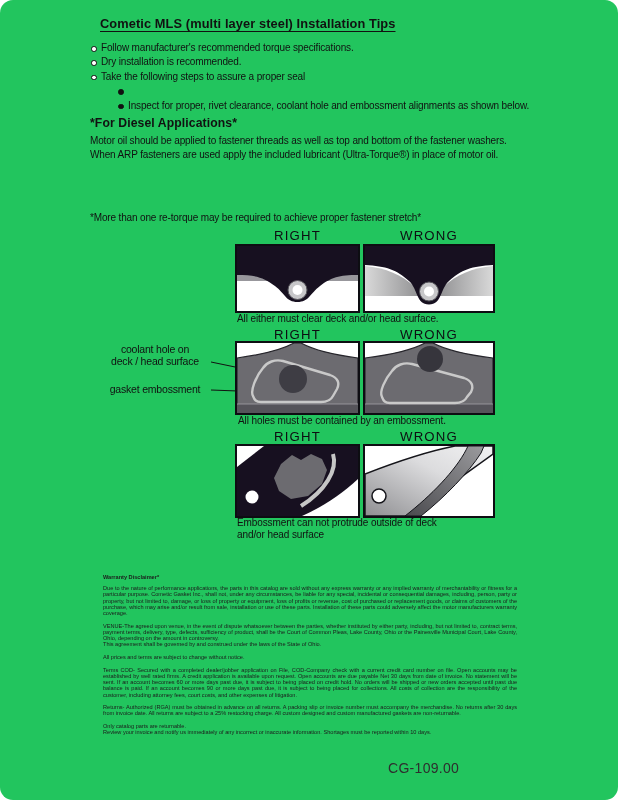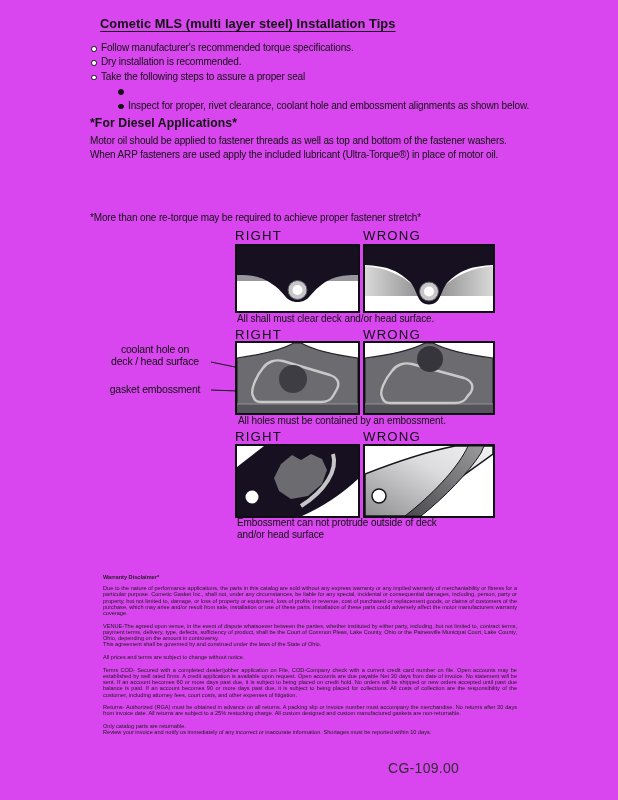--- a/index.html
+++ b/index.html
@@ -1,36 +1,36 @@
 <!DOCTYPE html>
 <html><head>
 <meta charset="utf-8">
 <style>
   html,body{margin:0;padding:0;background:#fff;}
-  .page{position:relative;width:618px;height:800px;background:#d946ef;overflow:hidden;
-        font-family:"Liberation Sans",sans-serif;color:#111;}
+  .page{position:relative;width:618px;height:800px;background:#22c55e;overflow:hidden;
+        font-family:"Liberation Sans",sans-serif;color:#111;border-radius:13px;}
   .abs{position:absolute;}
   
   .title{left:100px;top:16px;font-size:12.8px;font-weight:bold;
          text-decoration:underline;text-underline-offset:3px;letter-spacing:0.1px;}
   
   .bullets{left:91px;top:41px;width:470px;font-size:10px;letter-spacing:-0.15px;}
   .b-line{position:relative;height:14.4px;line-height:14.4px;white-space:nowrap;padding-left:10px;}
   .b-line .dot{position:absolute;left:0;top:5px;width:3.6px;height:3.6px;border-radius:50%;
                border:1px solid #111;background:#fff;}
   .b-sub{padding-left:37px;}
   .b-sub .dot{left:27px;background:#111;}
   
   .h2{left:90px;top:116px;font-size:12.2px;font-weight:bold;letter-spacing:0.1px;}
   .body-text{font-size:10px;line-height:14.3px;letter-spacing:-0.15px;white-space:pre-line;}
   .p1{left:90px;top:134px;width:470px;}
   .p2{left:90px;top:167px;width:470px;}
   .pnote{left:90px;top:211px;width:470px;}
   
-  .dlabel{font-size:13.2px;letter-spacing:1.2px;text-align:left;color:#0d0d12;}
+  .dlabel{font-size:13.2px;letter-spacing:1.2px;text-align:center;color:#0d0d12;}
   .dl-left{left:235px;width:125px;}
   .dl-right{left:363px;width:132px;}
   .caption{font-size:10px;letter-spacing:-0.1px;white-space:pre-line;line-height:11.5px;color:#111;}
   .dbox{border:2px solid #0d0d12;background:#fff;display:block;}
   .box-l{left:235px;}
   .box-r{left:363px;}
   .side-label{font-size:10.5px;line-height:11.5px;letter-spacing:-0.2px;text-align:center;
               white-space:pre-line;width:112px;left:99px;}
   
   .legal{left:103px;top:574px;width:414px;font-size:5.6px;line-height:6.2px;
@@ -97,21 +97,21 @@
     </defs>
     <rect width="128" height="65" fill="#ffffff"></rect>
     <path d="M0,20 C20,22 36,28 50,41 C54,45 56,48 57,50 L0,50 Z" fill="url(#gw1l)"></path>
     <path d="M128,20 C108,22 92,28 78,41 C74,45 72,48 71,50 L128,50 Z" fill="url(#gw1r)"></path>
     <rect x="0" y="50" width="128" height="15" fill="#ffffff"></rect>
     <path d="M0,0 H128 V19 C107,20 96,24 84,35 C75,43 77,58.5 64,58.5 C51,58.5 53,43 44,35 C32,24 21,20 0,19 Z" fill="#171020"></path>
     <circle cx="64" cy="45.5" r="9.5" fill="#c7c7c9" stroke="#55545a" stroke-width="1"></circle>
     <circle cx="64" cy="45.5" r="5" fill="#ffffff"></circle>
   </svg>
 
-  <div class="abs caption" style="left:237px;top:313px">All shall must clear deck and/or head surface.</div>
+  <div class="abs caption" style="left:237px;top:313px">All either must clear deck and/or head surface.</div>
 
   <div class="abs dlabel dl-left" style="top:327px">RIGHT</div>
   <div class="abs dlabel dl-right" style="top:327px">WRONG</div>
 
   <div class="abs side-label" style="top:344px">coolant hole on
 deck / head surface</div>
   <div class="abs side-label" style="top:384px">gasket embossment</div>
 
   <svg class="abs" style="left:205px;top:340px" width="115" height="60" viewBox="0 0 115 60">
     <line x1="6" y1="22" x2="88" y2="39" stroke="#111" stroke-width="1"></line>

